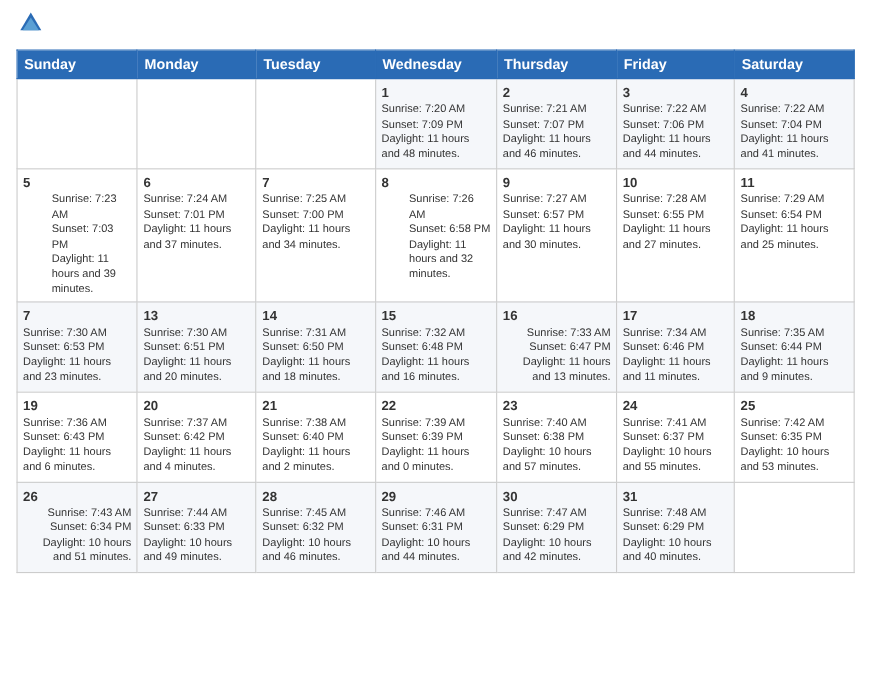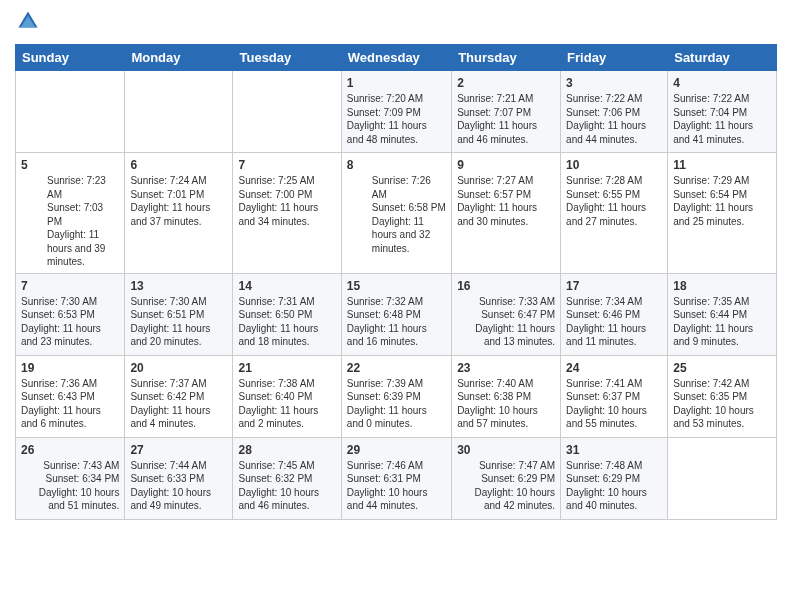--- a/index.html
+++ b/index.html
@@ -316,21 +316,21 @@
 Daylight: 10 hours and 46 minutes.</div>
           </td>
           <td>
             <span class="day-num">29</span>
             <div class="day-info" style="white-space: pre-line;">Sunrise: 7:46 AM
 Sunset: 6:31 PM
 Daylight: 10 hours and 44 minutes.</div>
           </td>
           <td>
             <span class="day-num">30</span>
-            <div class="day-info" style="white-space: pre-line; text-align: right;">Sunrise: 7:47 AM
+            <div class="day-info" style="white-space: pre-line;">Sunrise: 7:47 AM
 Sunset: 6:29 PM
 Daylight: 10 hours and 42 minutes.</div>
           </td>
           <td>
             <span class="day-num">31</span>
             <div class="day-info" style="white-space: pre-line;">Sunrise: 7:48 AM
 Sunset: 6:29 PM
 Daylight: 10 hours and 40 minutes.</div>
           </td>
           <td class="empty-cell"></td>

